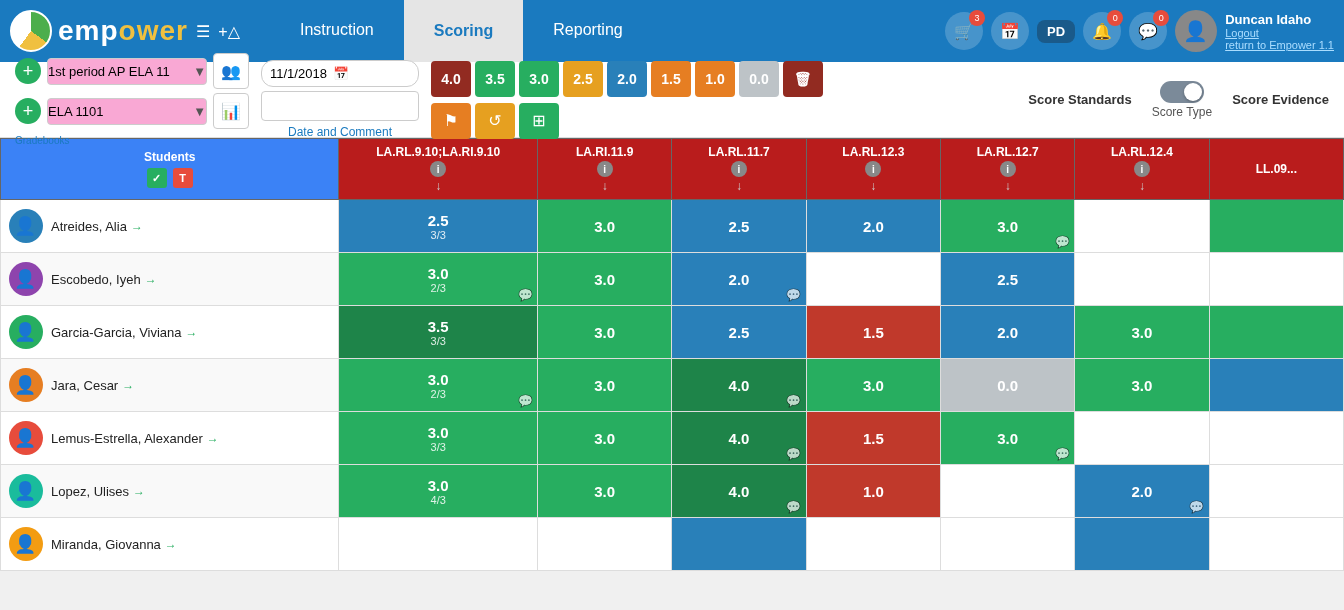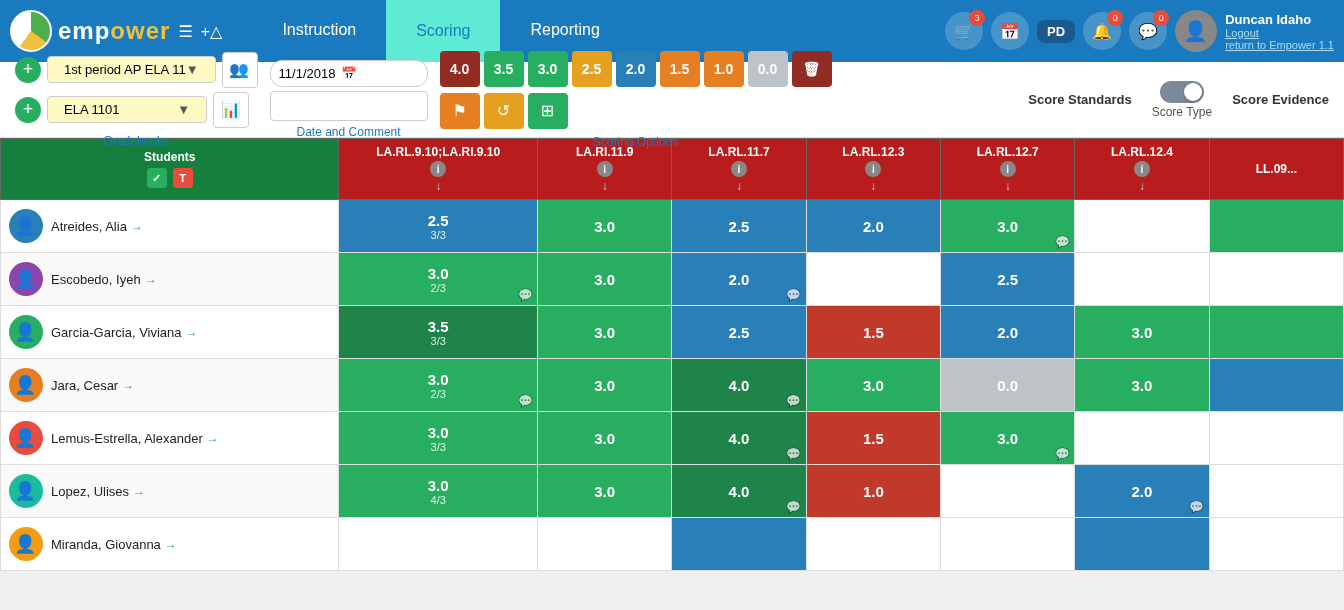--- a/index.html
+++ b/index.html
@@ -20,21 +20,21 @@
     }
     .logo-circle {
       width: 42px; height: 42px;
       border-radius: 50%;
       background: conic-gradient(#4cae4c 0% 35%, #f0c040 35% 60%, #fff 60% 100%);
       border: 2px solid white;
       margin-right: 6px;
     }
     .logo-text {
       color: white;
-      font-size: 24px;
+      font-size: 28px;
       font-weight: bold;
       letter-spacing: 1px;
     }
     .logo-text span { color: #f0c040; }
     .hamburger-icon, .plus-icon {
       color: white;
       font-size: 16px;
       margin-left: 8px;
       cursor: pointer;
     }
@@ -47,23 +47,23 @@
       display: flex;
       align-items: center;
       padding: 0 30px;
       color: white;
       font-size: 16px;
       cursor: pointer;
       height: 100%;
       border-bottom: 3px solid transparent;
     }
     .nav-tab.active {
-      background: #5eead4;
+      background: #e5e5e5;
       color: #1a7abf;
-      font-weight: normal;
+      font-weight: bold;
       border-bottom: none;
     }
     .header-right {
       display: flex;
       align-items: center;
       margin-left: auto;
       gap: 8px;
     }
     .header-icon-btn {
       width: 38px; height: 38px;
@@ -127,42 +127,42 @@
       background: #27ae60;
       color: white;
       display: flex; align-items: center; justify-content: center;
       font-size: 18px;
       cursor: pointer;
       flex-shrink: 0;
     }
     .dropdown-select {
       border: 1px solid #ccc;
       border-radius: 4px;
-      padding: 5px 16px;
+      padding: 5px 0;
       font-size: 13px;
-      background: #fef9c3;
+      background: #f9a8d4;
       cursor: pointer;
       min-width: 160px;
       display: flex; align-items: center; justify-content: space-between;
     }
     .dropdown-select .chevron { color: #555; }
     .icon-btn {
       width: 36px; height: 36px;
       border: 1px solid #ccc;
       border-radius: 4px;
       display: flex; align-items: center; justify-content: center;
       cursor: pointer;
       background: white;
       color: #555;
       font-size: 16px;
     }
     .gradebooks-link {
       color: #1a7abf;
-      font-size: 12px;
-      text-align: center;
+      font-size: 10px;
+      text-align: left;
       margin-top: 2px;
     }
     .toolbar-row {
       display: flex;
       align-items: center;
       gap: 6px;
     }
 
     
     .date-group {
@@ -300,21 +300,21 @@
       color: white;
       padding: 6px 4px;
       text-align: center;
       font-size: 12px;
       border: 1px solid #666;
       white-space: nowrap;
       min-width: 90px;
     }
     thead th.students-col {
       min-width: 180px;
-      background: #15803d;
+      background: #3b82f6;
     }
     thead th .col-header {
       display: flex;
       flex-direction: column;
       align-items: center;
       gap: 2px;
     }
     thead th .col-name { font-weight: bold; font-size: 12px; }
     thead th .info-icon {
       width: 16px; height: 16px;
@@ -504,21 +504,20 @@
       <button class="score-btn orange">1.5</button>
       <button class="score-btn orange" style="background:#e67e22;">1.0</button>
       <button class="score-btn gray">0.0</button>
       <button class="score-btn dark-red">🗑</button>
     </div>
     <div class="score-row">
       <button class="option-btn orange-outline">⚑</button>
       <button class="option-btn" style="background:#e6a020;color:white;border:none;">↺</button>
       <button class="option-btn green-bg">⊞</button>
     </div>
-    <div class="scoring-options-label">Scoring Options</div>
   </div>
 
   <div class="score-controls">
     <div class="score-standard-group">
       <span class="score-label">Score Standards</span>
     </div>
     <div style="display:flex;flex-direction:column;align-items:center;gap:2px;">
       <div class="toggle-switch on">
         <div class="toggle-knob"></div>
       </div>

